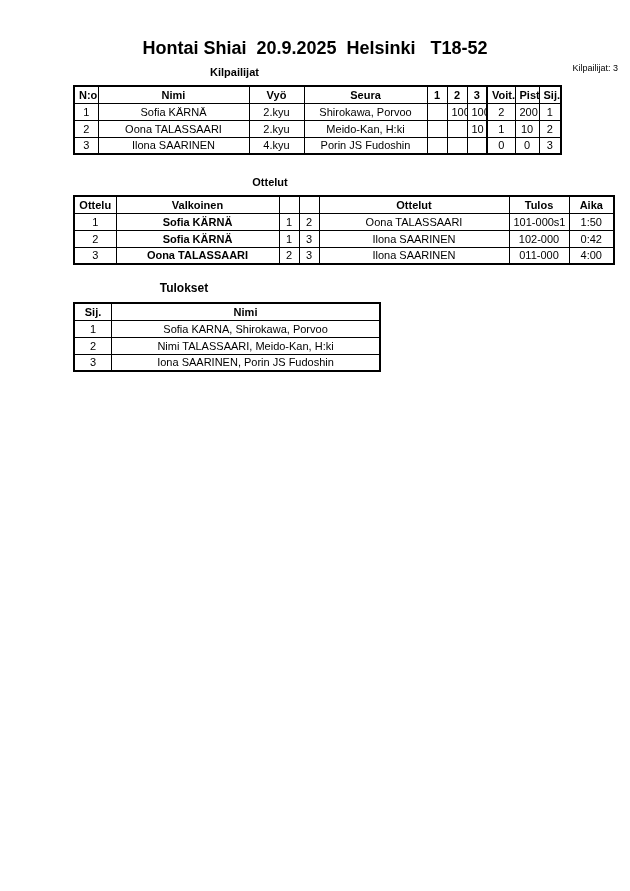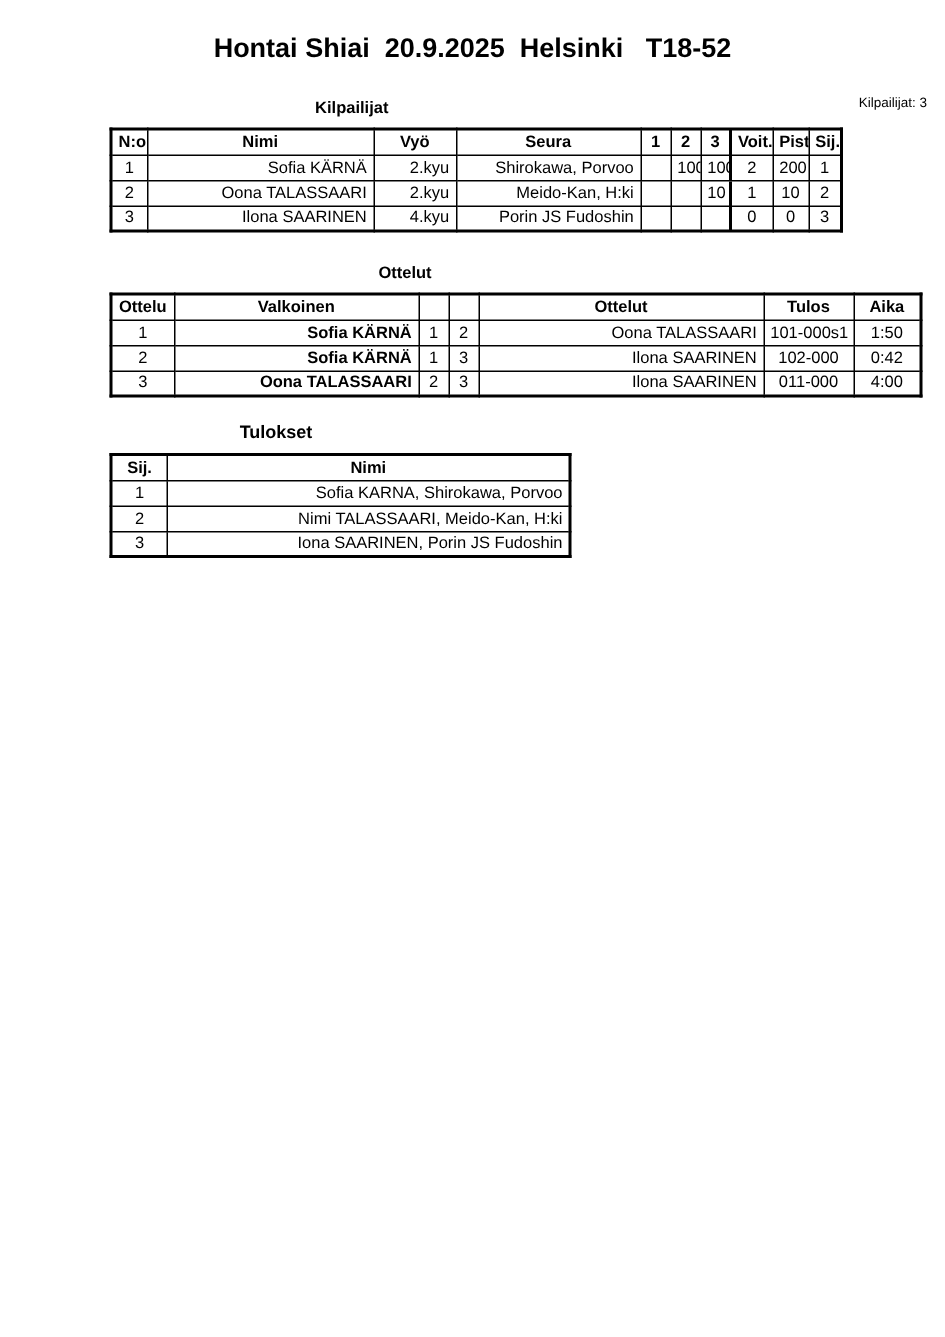--- a/index.html
+++ b/index.html
@@ -8,21 +8,21 @@
     width: 630px;
     height: 891px;
     background: #ffffff;
     font-family: "Liberation Sans", sans-serif;
     color: #000000;
     position: relative;
     overflow: hidden;
   }
   .title {
     position: absolute;
-    top: 22px;
+    top: 38px;
     left: 0;
     width: 630px;
     text-align: center;
     font-size: 18px;
     font-weight: bold;
     white-space: pre;
   }
   .count-label {
     position: absolute;
     top: 63px;
@@ -50,21 +50,21 @@
     margin-left: 43px;
   }
   th, td {
     border: 1px solid #000;
     padding: 1px 4px;
     height: 17px;
     overflow: hidden;
     white-space: nowrap;
   }
   th { font-weight: bold; text-align: center; }
-  td.al { text-align: right; }
+  td.al { text-align: center; }
   td.ac { text-align: center; }
   .sep-left { border-left: 2px solid #000; }
   td.bold { font-weight: bold; }
 </style>
 </head>
 <body>
 
 <div class="title">Hontai Shiai  20.9.2025  Helsinki   T18-52</div>
 <div class="count-label">Kilpailijat: 3</div>
 

